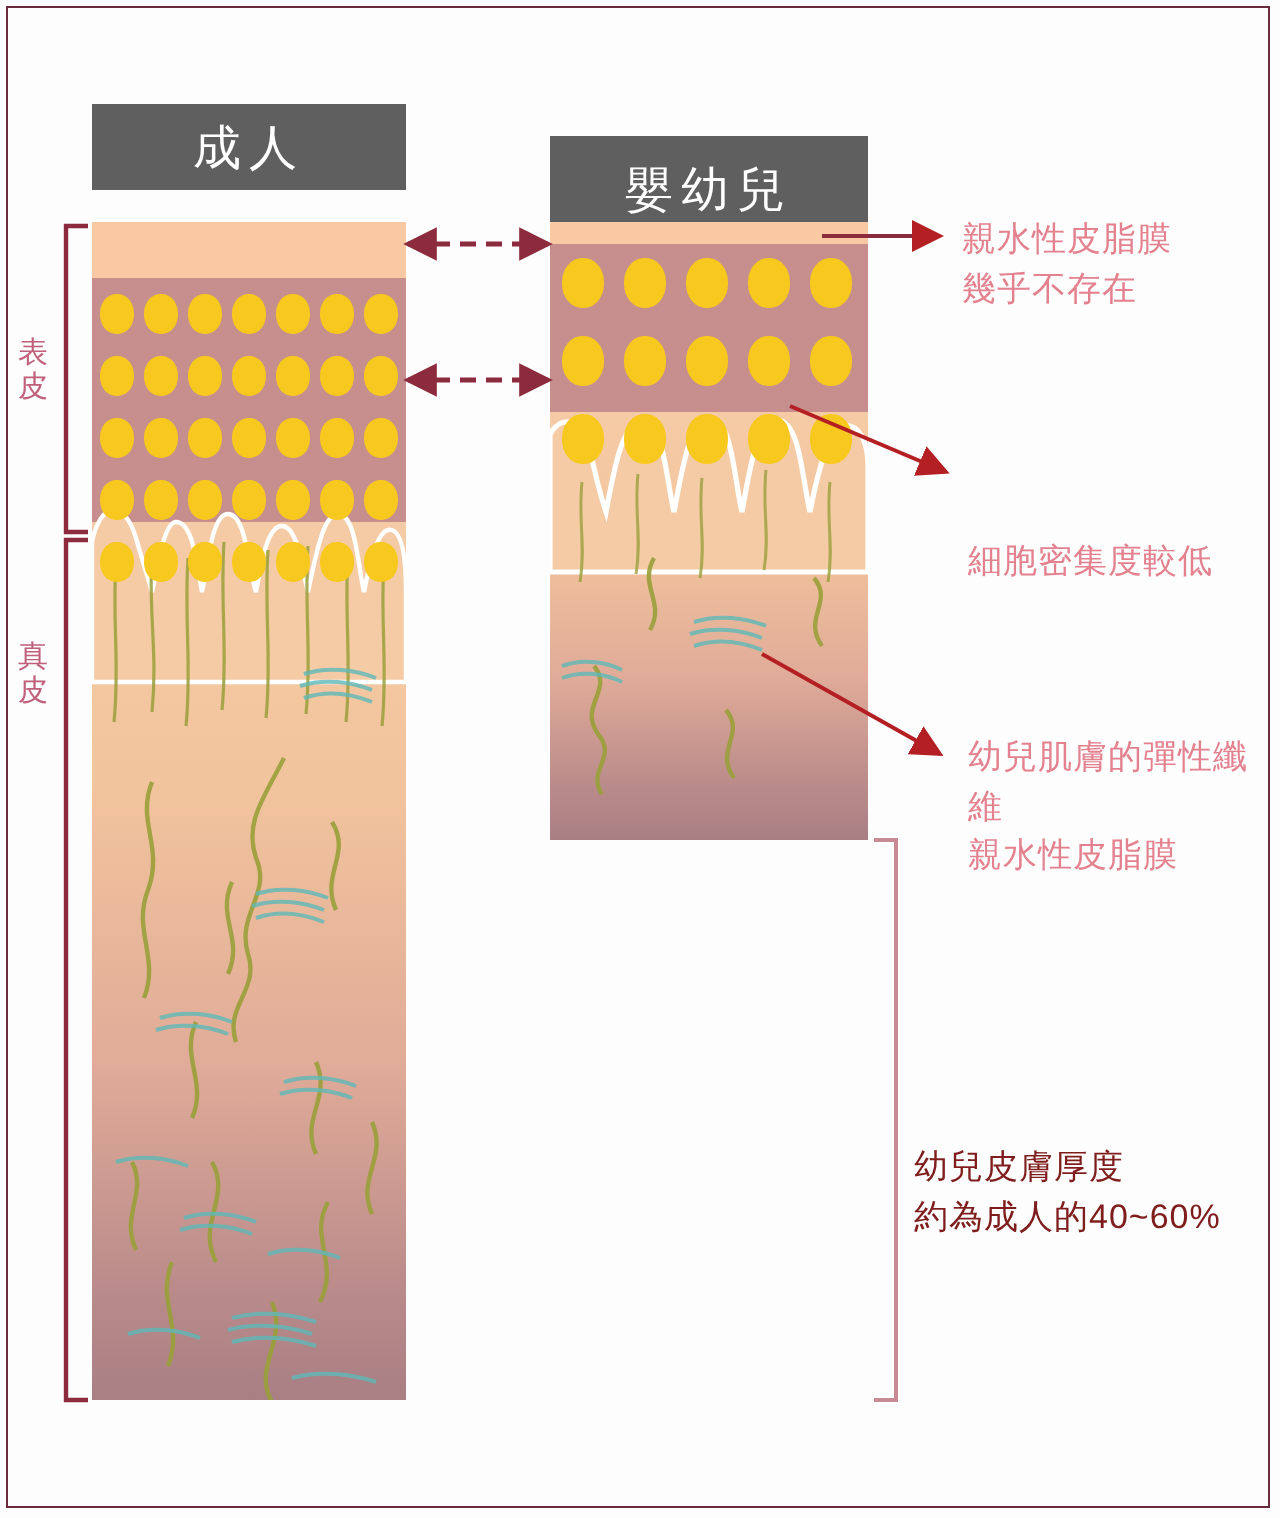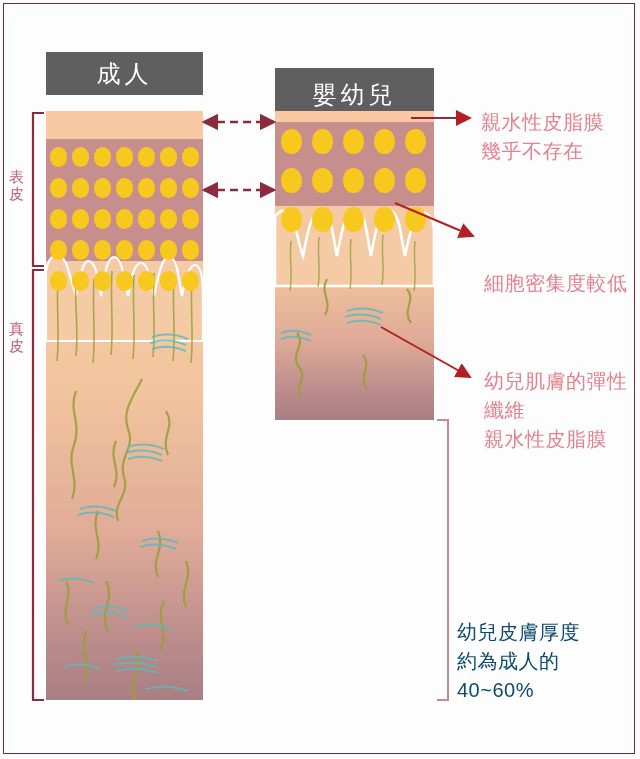--- a/index.html
+++ b/index.html
@@ -26,24 +26,24 @@
   .dermis{position:absolute;left:0;width:100%;
     background:linear-gradient(to bottom,#f5cba5 0%,#f2c49d 30%,#e0ab98 62%,#b98a8a 88%,#a97f84 100%);}
 
   .cell{position:absolute;background:#f7c81e;border-radius:48%;}
 
   .label-side{
     position:absolute;color:#c0607a;font-size:15px;line-height:1.15;
     text-align:center;letter-spacing:1px;
   }
   .annot{
-    position:absolute;color:#e4818f;font-size:20px;line-height:1.45;
+    position:absolute;color:#e4818f;font-size:17px;line-height:1.45;
     letter-spacing:.5px;white-space:pre-line;
   }
-  .annot.thick{color:#0c4a6e;margin-top:46px;}
+  .annot.thick{color:#7f1d1d;}
   svg{position:absolute;left:0;top:0;overflow:visible;}
   .bracket{position:absolute;}
 </style>
 </head>
 <body>
 
 <div id="frame"></div>
 
 <div class="panel">
   <div class="panel-header" style="left:46px;top:52px;width:157px;height:43px;">成人</div>

